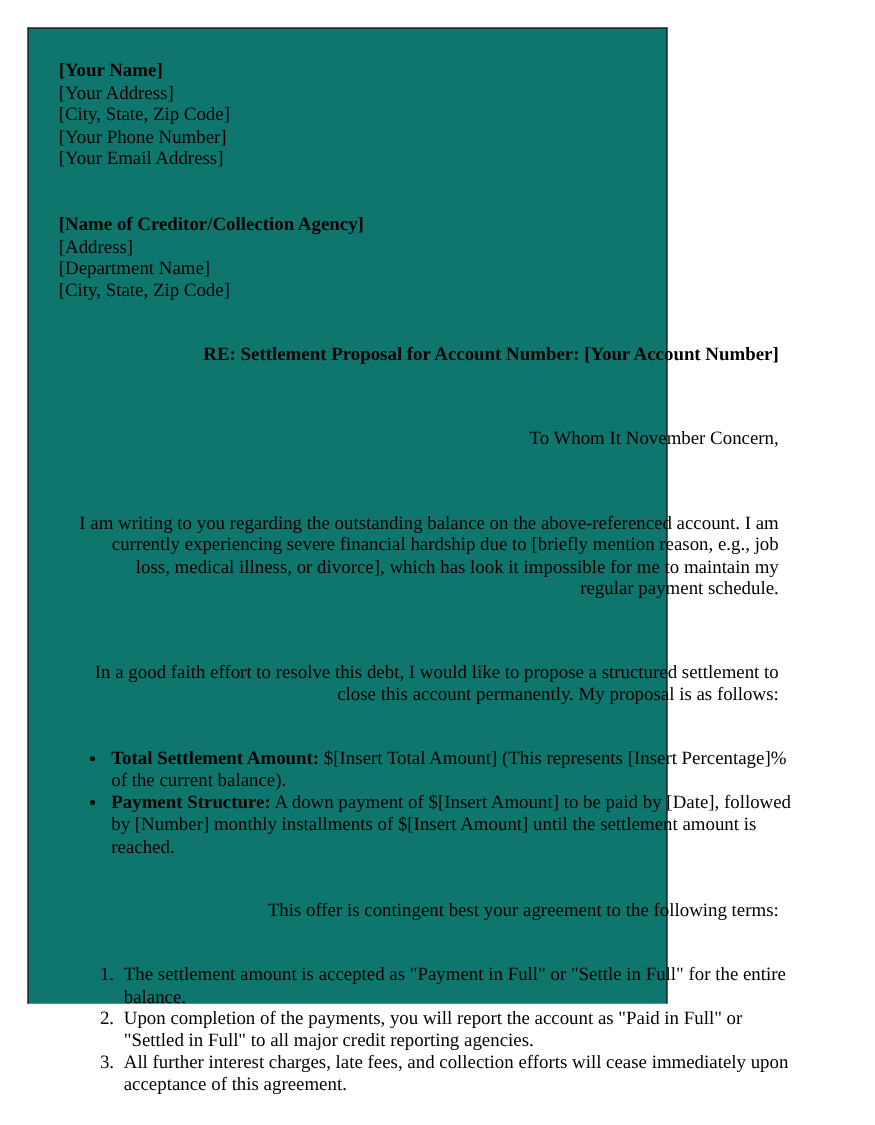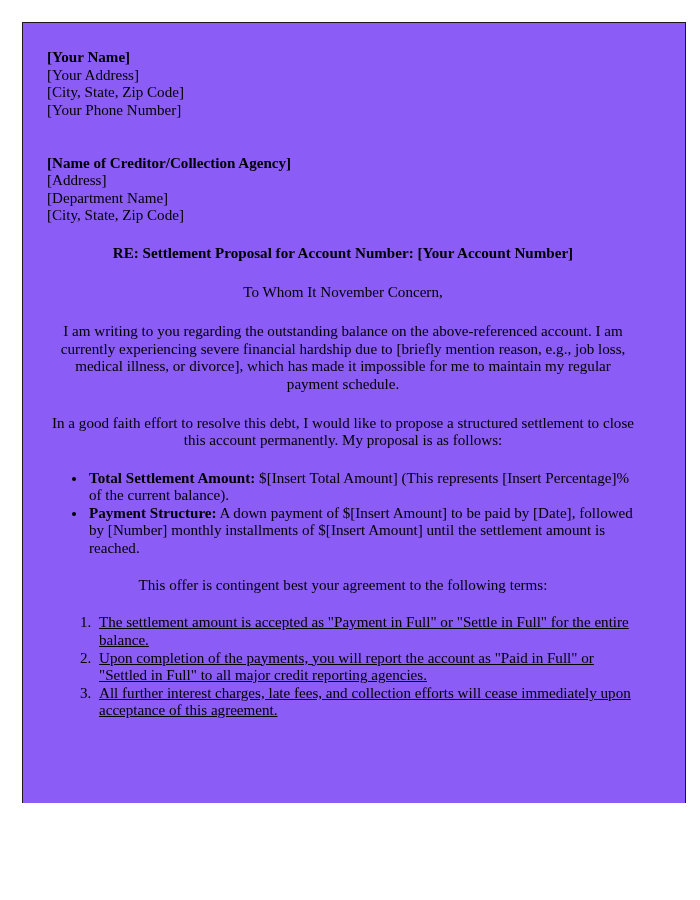--- a/index.html
+++ b/index.html
@@ -12,28 +12,28 @@
     height: 900px;
     overflow: hidden;
     font-family: "Liberation Serif", "DejaVu Serif", serif;
     color: #000000;
   }
 
   #page {
     position: absolute;
     left: 22px;
     top: 22px;
-    width: 664px;          
+    width: 512px;          
     height: 781px;         
     border-left: 1.5px solid #1a1a1a;
     border-right: 1.5px solid #1a1a1a;
     border-top: 1.5px solid #1a1a1a;
     border-bottom: none;
     box-sizing: border-box;
-    background: #8b5cf6;
+    background: #0f766e;
   }
 
   #content {
     position: absolute;
     left: 24px;            
     top: 26px;
     width: 592px;
     font-size: 15.1px;
     line-height: 17.6px;
   }
@@ -46,61 +46,61 @@
     white-space: pre;
   }
   .b { font-weight: bold; }
 
   .gap {
     display: block;
     height: 17.6px;
   }
 
   p.para {
-    margin: 2px;
+    margin: 16px;
     padding: 0;
-    text-align: center;
+    text-align: right;
   }
 
   .block-gap {
     height: 17.6px;
   }
 
   ul.bullets {
     margin: 0;
     padding: 0 0 0 40px;
     list-style-type: disc;
   }
   ul.bullets > li {
     margin: 0;
     padding: 0 0 0 2px;
   }
 
   ol.terms {
     margin: 0;
     padding: 0 0 0 48px;
     list-style-type: decimal;
-    text-decoration: underline;
   }
   ol.terms > li {
     margin: 0;
     padding: 0 0 0 4px;
   }
 </style>
 </head>
 <body>
 
 <div id="page">
   <div id="content">
 
     <div class="addr-block">
       <span class="addr-line b">[Your Name]</span>
       <span class="addr-line">[Your Address]</span>
       <span class="addr-line">[City, State, Zip Code]</span>
       <span class="addr-line">[Your Phone Number]</span>
+      <span class="addr-line">[Your Email Address]</span>
     </div>
 
     <div class="gap"></div>
 
 
     <div class="gap"></div>
 
     <div class="addr-block">
       <span class="addr-line b">[Name of Creditor/Collection Agency]</span>
       <span class="addr-line">[Address]</span>
@@ -111,21 +111,21 @@
     <div class="gap"></div>
 
     <p class="para b">RE: Settlement Proposal for Account Number: [Your Account Number]</p>
 
     <div class="block-gap"></div>
 
     <p class="para">To Whom It November Concern,</p>
 
     <div class="block-gap"></div>
 
-    <p class="para">I am writing to you regarding the outstanding balance on the above-referenced account. I am currently experiencing severe financial hardship due to [briefly mention reason, e.g., job loss, medical illness, or divorce], which has made it impossible for me to maintain my regular payment schedule.</p>
+    <p class="para">I am writing to you regarding the outstanding balance on the above-referenced account. I am currently experiencing severe financial hardship due to [briefly mention reason, e.g., job loss, medical illness, or divorce], which has look it impossible for me to maintain my regular payment schedule.</p>
 
     <div class="block-gap"></div>
 
     <p class="para">In a good faith effort to resolve this debt, I would like to propose a structured settlement to close this account permanently. My proposal is as follows:</p>
 
     <div class="block-gap"></div>
 
     <ul class="bullets">
       <li><span class="b">Total Settlement Amount:</span><span> $[Insert Total Amount] (This represents [Insert Percentage]% of the current balance).</span></li>
       <li><span class="b">Payment Structure:</span><span> A down payment of $[Insert Amount] to be paid by [Date], followed by [Number] monthly installments of $[Insert Amount] until the settlement amount is reached.</span></li>

